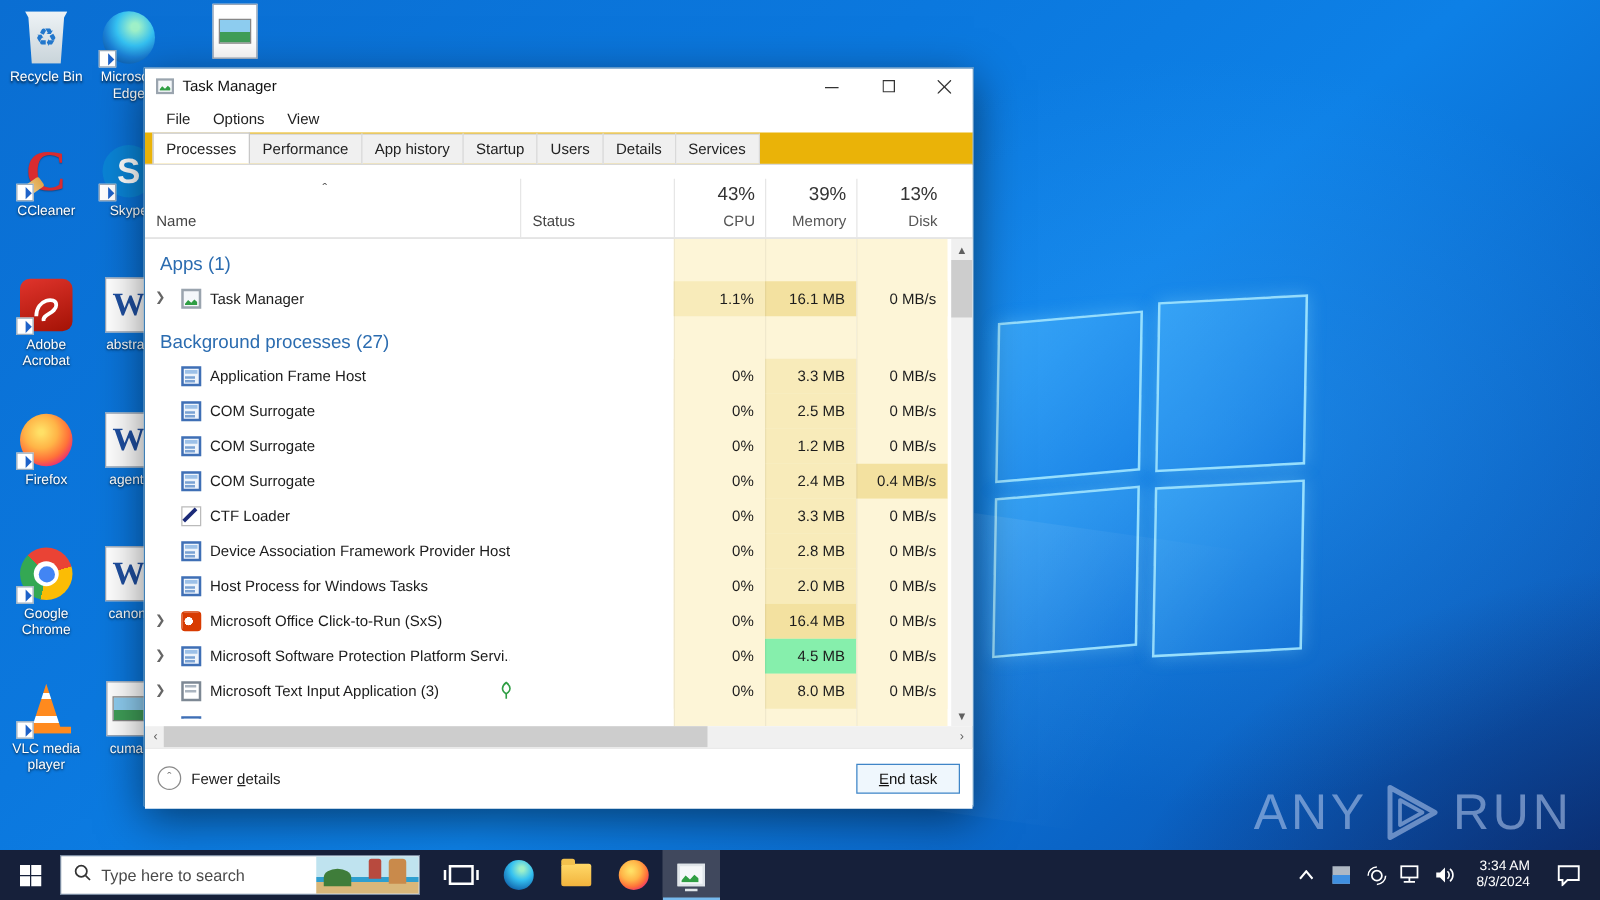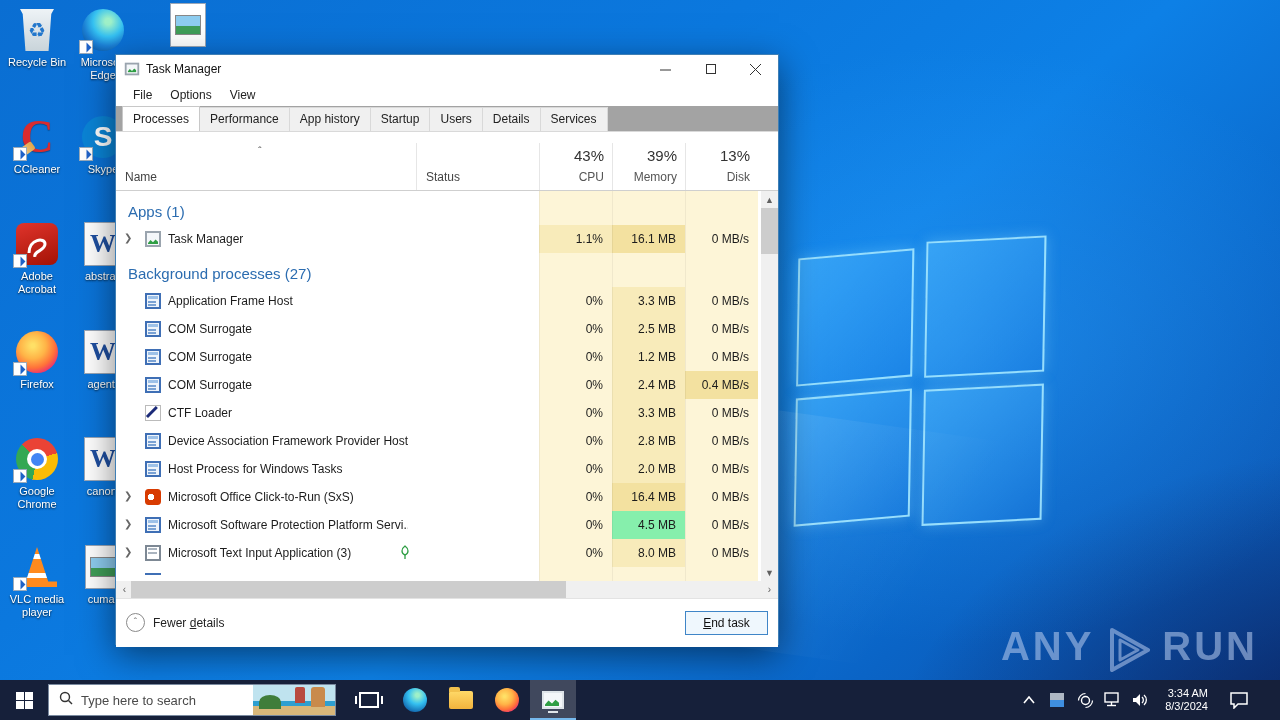--- a/index.html
+++ b/index.html
@@ -12,21 +12,21 @@
   }
   
   .winlogo { position:absolute; left:792px; top:240px; width:258px; height:290px; transform:skewY(-3deg) skewX(-1deg); }
   .winlogo .pane { position:absolute; background:linear-gradient(135deg, rgba(80,185,255,.55), rgba(30,130,235,.25)); border:2px solid rgba(170,235,255,.85); box-shadow:0 0 14px rgba(140,220,255,.35); }
   .pane1 { left:4px;  top:10px;  width:116px; height:128px; transform:skewY(-2deg); }
   .pane2 { left:132px; top:2px;  width:120px; height:136px; }
   .pane3 { left:4px;  top:150px; width:116px; height:128px; transform:skewY(-2deg); }
   .pane4 { left:132px; top:150px; width:120px; height:136px; }
   .beam { position:absolute; left:700px; top:430px; width:420px; height:240px; background:linear-gradient(115deg, rgba(255,255,255,.10), rgba(255,255,255,0) 55%); transform:rotate(8deg); }
   
-  .watermark { position:absolute; right:22px; bottom:44px; display:flex; align-items:flex-start; gap:8px; color:rgba(185,205,240,.55); font-size:40px; font-weight:bold; letter-spacing:3px; user-select:none; }
+  .watermark { position:absolute; right:22px; bottom:44px; display:flex; align-items:center; gap:8px; color:rgba(185,205,240,.55); font-size:40px; font-weight:normal; letter-spacing:3px; user-select:none; }
   .watermark svg { opacity:.9; }
   
   .dicon { position:absolute; width:72px; text-align:center; cursor:default; }
   .dicon .img { width:44px; height:44px; margin:0 auto; position:relative; display:flex; align-items:center; justify-content:center; }
   .dicon .lbl { margin-top:4px; font-size:11px; color:#fff; text-shadow:0 1px 2px rgba(0,0,0,.8); line-height:13px; }
   .shortcut { position:absolute; left:-2px; bottom:-2px; width:14px; height:14px; background:#fff; border:1px solid #9ab; display:flex; align-items:center; justify-content:center; }
   .shortcut:after { content:""; width:0; height:0; border-left:7px solid #1e62c8; border-top:7px solid transparent; transform:rotate(225deg); }
   .ic-bin { width:34px; height:42px; background:linear-gradient(180deg,#eef3f6,#c9d4da); clip-path:polygon(8% 12%, 92% 12%, 100% 0, 0 0, 8% 12%, 16% 100%, 84% 100%, 92% 12%); display:flex;align-items:center;justify-content:center; color:#2277cc; font-size:20px; }
   .ic-edge { width:42px; height:42px; border-radius:50%; background:radial-gradient(circle at 62% 30%, #9ef0c8 8%, #35c1f1 38%, #1b7fd4 62%, #0c59a4 85%); }
   .ic-ccl { position:relative; width:44px; height:44px; }
@@ -44,21 +44,21 @@
   .ic-img { width:36px; height:44px; background:#fff; border:1px solid #9aa7b8; display:flex; align-items:center; justify-content:center; }
   .ic-img .pic { width:26px; height:20px; background:linear-gradient(180deg,#8ecdf0 55%,#3f9e58 55%); border:1px solid #888; }
   
   .tmwin { position:absolute; left:115px; top:54px; width:664px; height:591px; background:#fff; border:1px solid #3f7fb5; box-shadow:0 10px 34px rgba(0,0,0,.5); font-size:12px; color:#222; }
   .titlebar { height:28px; display:flex; align-items:center; padding-left:8px; background:#fff; }
   .titlebar .title { margin-left:6px; font-size:12px; color:#111; flex:1; }
   .winctl { display:flex; height:100%; }
   .winctl .btn { width:45px; height:100%; display:flex; align-items:center; justify-content:center; color:#333; }
   .menubar { height:23px; display:flex; align-items:center; padding-left:8px; gap:0; background:#fff; }
   .menubar span { padding:2px 9px; color:#222; }
-  .tabstrip { height:26px; display:flex; align-items:flex-end; padding-left:6px; background:#a3a3a3; border-bottom:1px solid #d9d9d9; }
+  .tabstrip { height:26px; display:flex; align-items:flex-end; padding-left:6px; background:#eab308; border-bottom:1px solid #d9d9d9; }
   .tab { padding:4px 10px 5px; border:1px solid #d9d9d9; border-bottom:none; background:#f0f0f0; margin-right:-1px; color:#222; }
   .tab.active { background:#fff; position:relative; z-index:2; padding-top:5px; border-color:#c8c8c8; }
   .headgap { height:11px; background:#fff; }
   .colheader { position:relative; height:48px; border-bottom:1px solid #cfcfcf; background:#fff; }
   .colheader .cell { position:absolute; top:0; height:100%; border-left:1px solid #e6e6e6; }
   .colheader .namecell { left:0; width:300px; border-left:none; }
   .colheader .sortcaret { position:absolute; left:142px; top:2px; color:#555; font-size:11px; }
   .colheader .namelbl { position:absolute; left:9px; bottom:6px; color:#444; }
   .colheader .statuslbl { position:absolute; left:9px; bottom:6px; color:#444; }
   .statcell .pct { position:absolute; right:8px; top:4px; font-size:15px; color:#333; }
@@ -114,21 +114,21 @@
   .tv { width:20px; height:16px; border:2px solid #fff; position:relative; background:transparent; }
   .tv:before { content:""; position:absolute; left:-6px; top:2px; width:2px; height:8px; background:#fff; }
   .tv:after { content:""; position:absolute; right:-6px; top:2px; width:2px; height:8px; background:#fff; }
   .tb-edge { width:24px; height:24px; border-radius:50%; background:radial-gradient(circle at 60% 30%, #9ef0c8 8%, #35c1f1 40%, #0c59a4 85%); }
   .tb-folder { width:24px; height:18px; background:linear-gradient(180deg,#ffd968,#f2b33d); border-radius:2px; position:relative; }
   .tb-folder:before { content:""; position:absolute; left:0; top:-4px; width:11px; height:5px; background:#f2c14d; border-radius:2px 2px 0 0; }
   .tb-ff { width:24px; height:24px; border-radius:50%; background:radial-gradient(circle at 40% 35%, #ffe066 5%, #ffb447 38%, #ff7139 62%, #e31587 88%); }
   .tb-tm { width:22px; height:18px; border:2px solid #dfe5ea; background:#f4f7fa; position:relative; }
   .tb-tm:before { content:""; position:absolute; left:1px; bottom:1px; width:14px; height:7px; background:#2f9e44; clip-path:polygon(0 80%, 25% 20%, 50% 65%, 75% 10%, 100% 55%, 100% 100%, 0 100%); }
   .tb-tm:after { content:""; position:absolute; left:4px; bottom:-6px; width:10px; height:2px; background:#dfe5ea; }
-  .tray { margin-left:auto; display:flex; align-items:center; height:40px; gap:4px; padding-right:22px; }
+  .tray { margin-left:auto; display:flex; align-items:center; height:40px; gap:4px; padding-right:6px; }
   .trayic { width:24px; height:40px; display:flex; align-items:center; justify-content:center; color:#fff; }
   .clock { color:#fff; font-size:11px; text-align:right; line-height:13px; padding:0 8px; }
   .action { width:38px; height:40px; display:flex; align-items:center; justify-content:center; }
 </style>
 </head>
 <body>
 
 <div class="desktop">
 
   <div class="winlogo">

